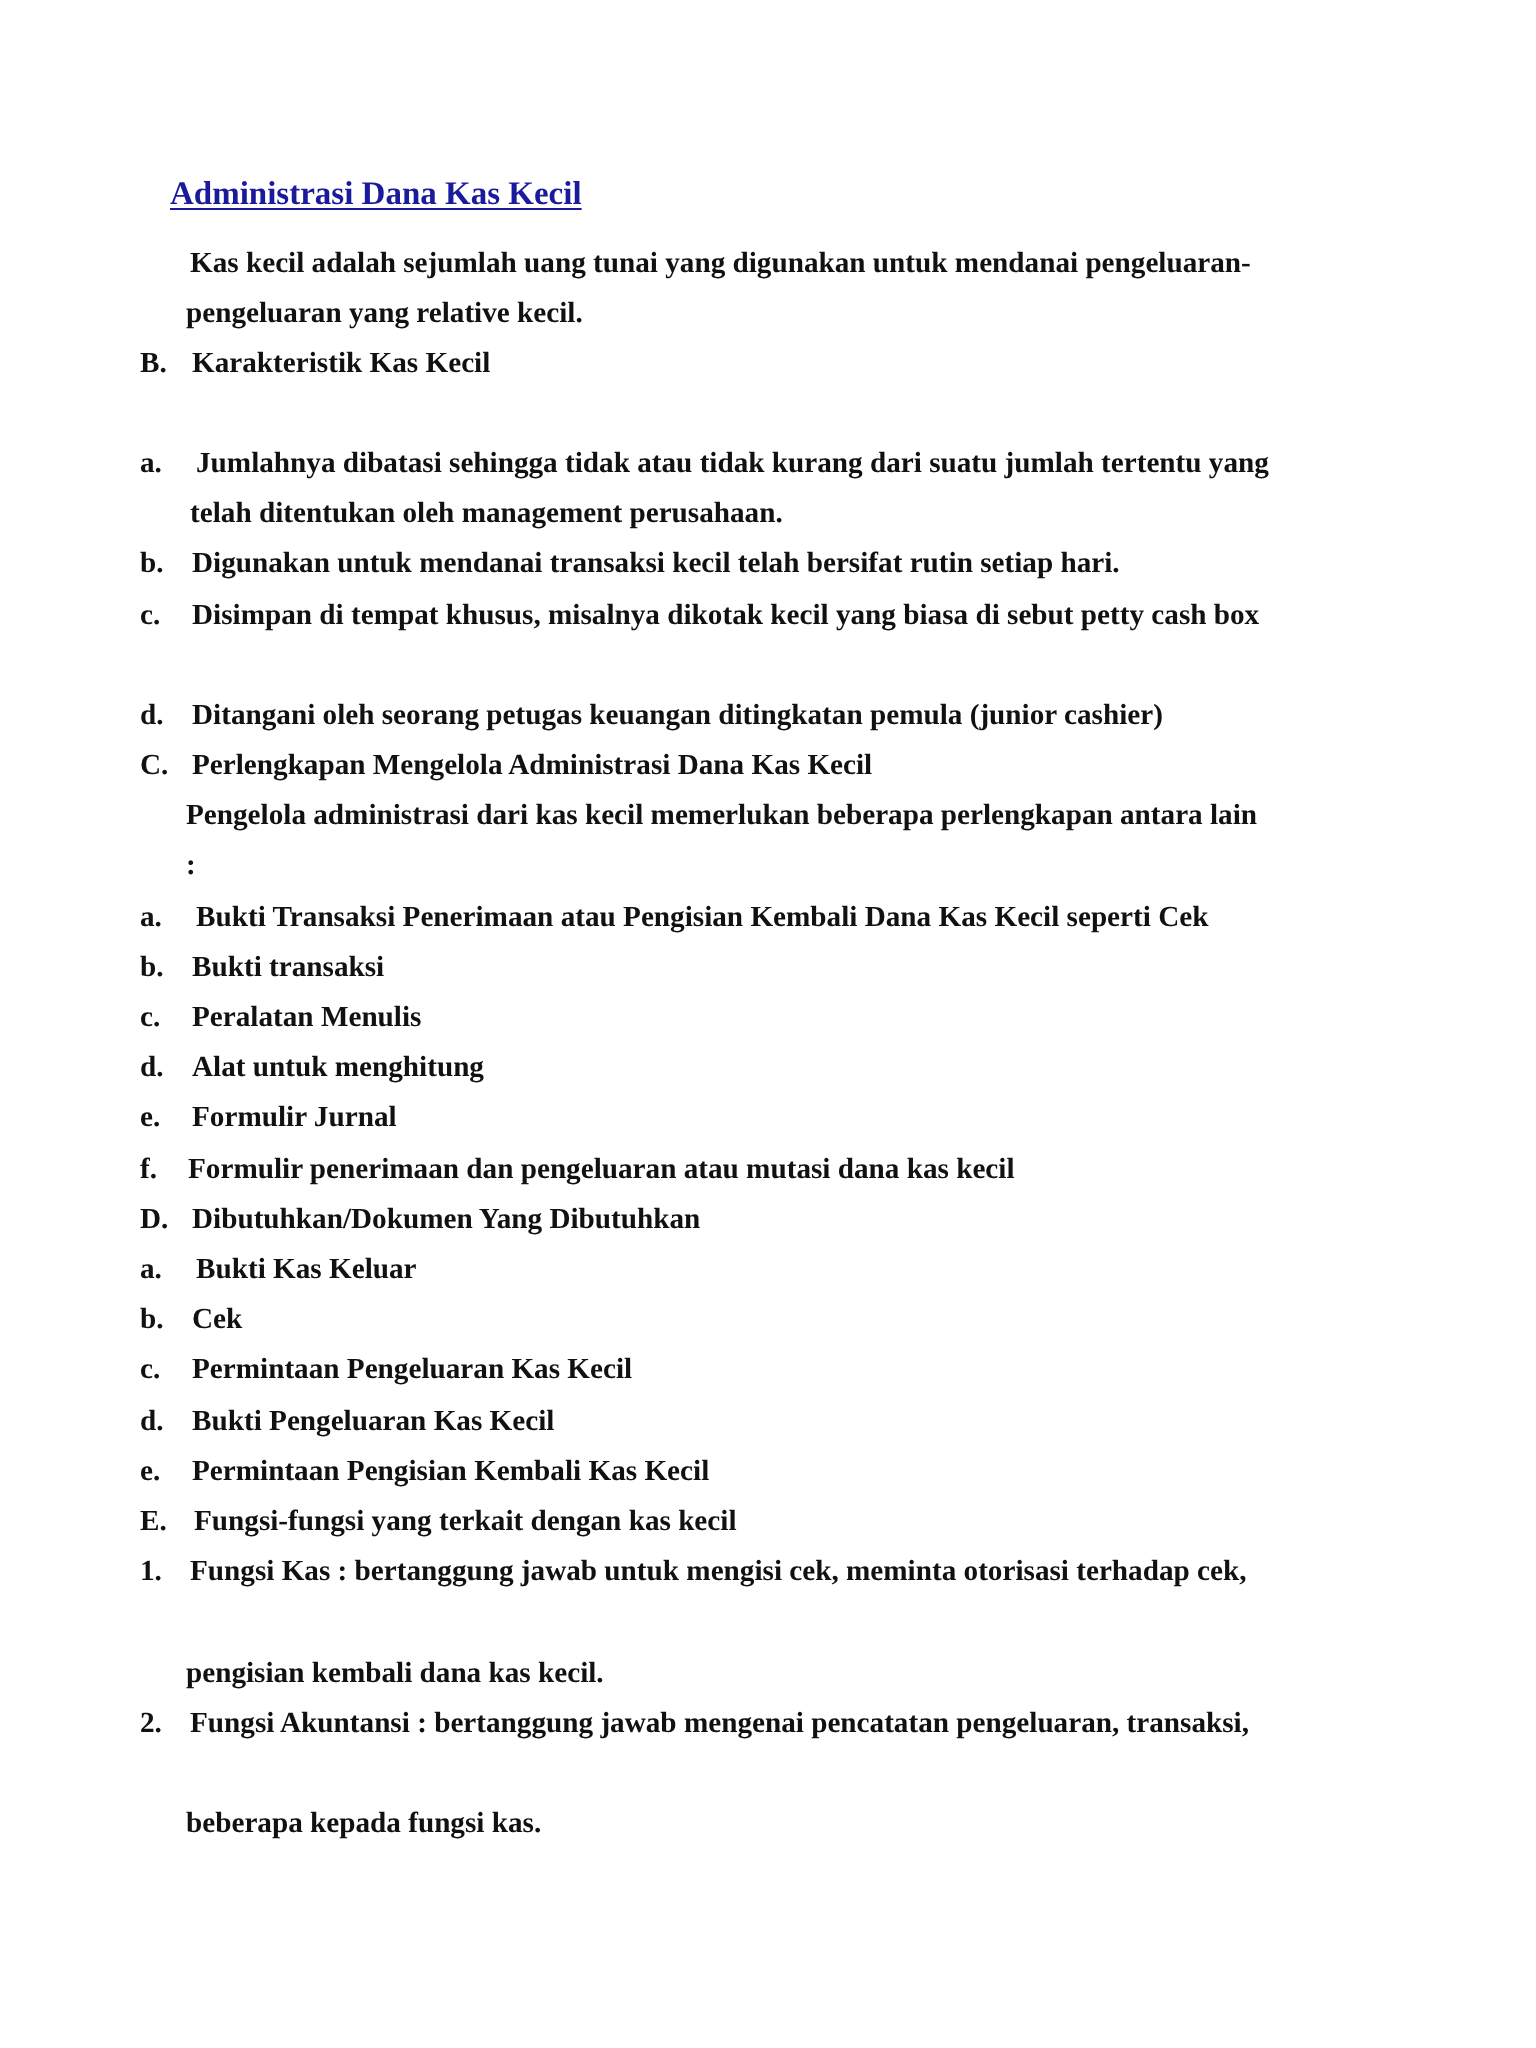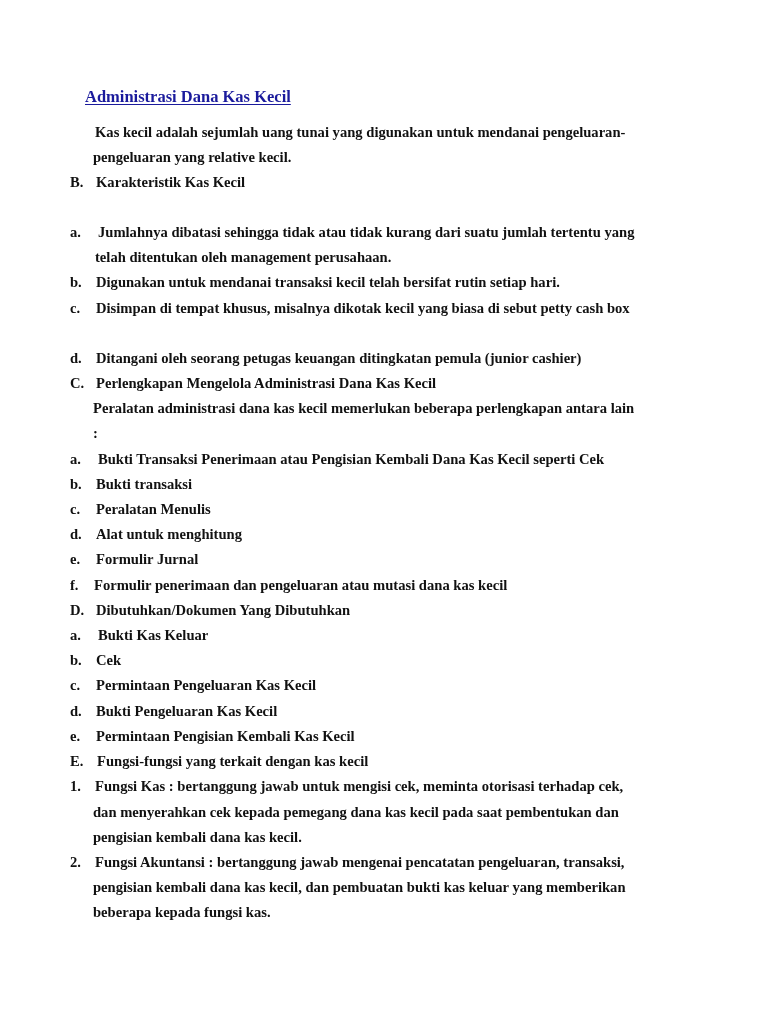--- a/index.html
+++ b/index.html
@@ -51,21 +51,21 @@
 
   <div class="line" style="top:350px">
     <span class="marker">d.</span>
     <span class="text" style="left:96px">Ditangani oleh seorang petugas keuangan ditingkatan pemula (junior cashier)</span>
   </div>
 
   <div class="line" style="top:375px">
     <span class="marker">C.</span>
     <span class="text" style="left:96px">Perlengkapan Mengelola Administrasi Dana Kas Kecil</span>
   </div>
-  <div class="line" style="left:93px;top:400px">Peralatan administrasi dana kas kecil memerlukan beberapa perlengkapan antara lain</div>
+  <div class="line" style="left:93px;top:400px">Pengelola administrasi dari kas kecil memerlukan beberapa perlengkapan antara lain</div>
   <div class="line" style="left:93px;top:425px">:</div>
 
   <div class="line" style="top:451px">
     <span class="marker">a.</span>
     <span class="text" style="left:98px">Bukti Transaksi Penerimaan atau Pengisian Kembali Dana Kas Kecil seperti Cek</span>
   </div>
   <div class="line" style="top:476px">
     <span class="marker">b.</span>
     <span class="text" style="left:96px">Bukti transaksi</span>
   </div>
@@ -113,23 +113,21 @@
 
   <div class="line" style="top:753px">
     <span class="marker">E.</span>
     <span class="text" style="left:97px">Fungsi-fungsi yang terkait dengan kas kecil</span>
   </div>
 
   <div class="line" style="top:778px">
     <span class="marker">1.</span>
     <span class="text" style="left:95px">Fungsi Kas : bertanggung jawab untuk mengisi cek, meminta otorisasi terhadap cek,</span>
   </div>
-  <div class="line" style="left:93px;top:804px">dan menyerahkan cek kepada pemegang dana kas kecil pada saat pembentukan dan</div>
   <div class="line" style="left:93px;top:829px">pengisian kembali dana kas kecil.</div>
 
   <div class="line" style="top:854px">
     <span class="marker">2.</span>
     <span class="text" style="left:95px">Fungsi Akuntansi : bertanggung jawab mengenai pencatatan pengeluaran, transaksi,</span>
   </div>
-  <div class="line" style="left:93px;top:879px">pengisian kembali dana kas kecil, dan pembuatan bukti kas keluar yang memberikan</div>
   <div class="line" style="left:93px;top:904px">beberapa kepada fungsi kas.</div>
 
 </div>
 
 </body></html>

